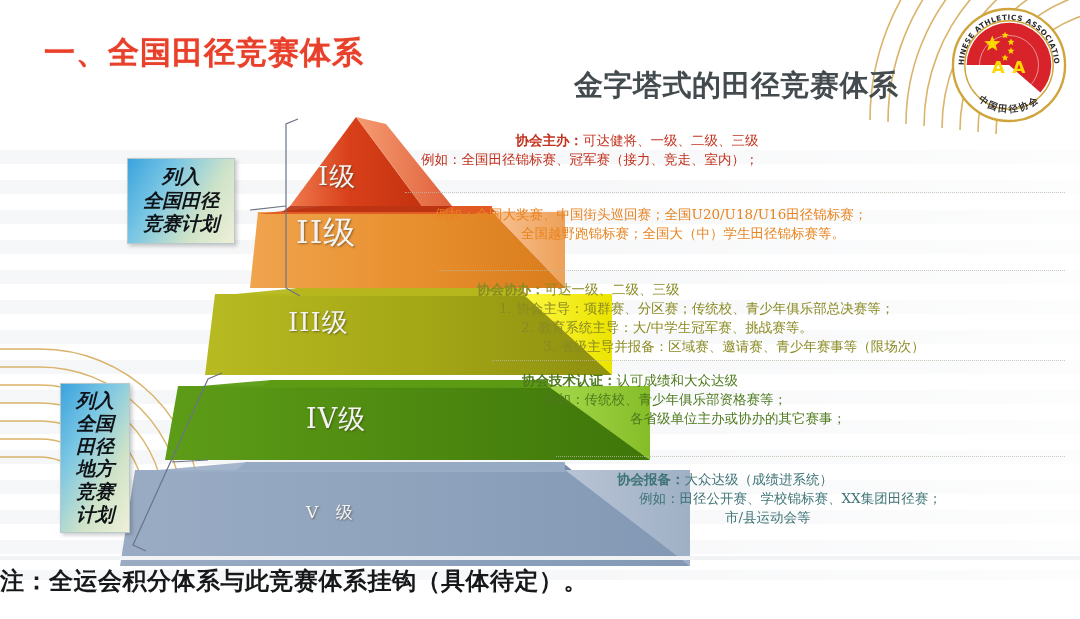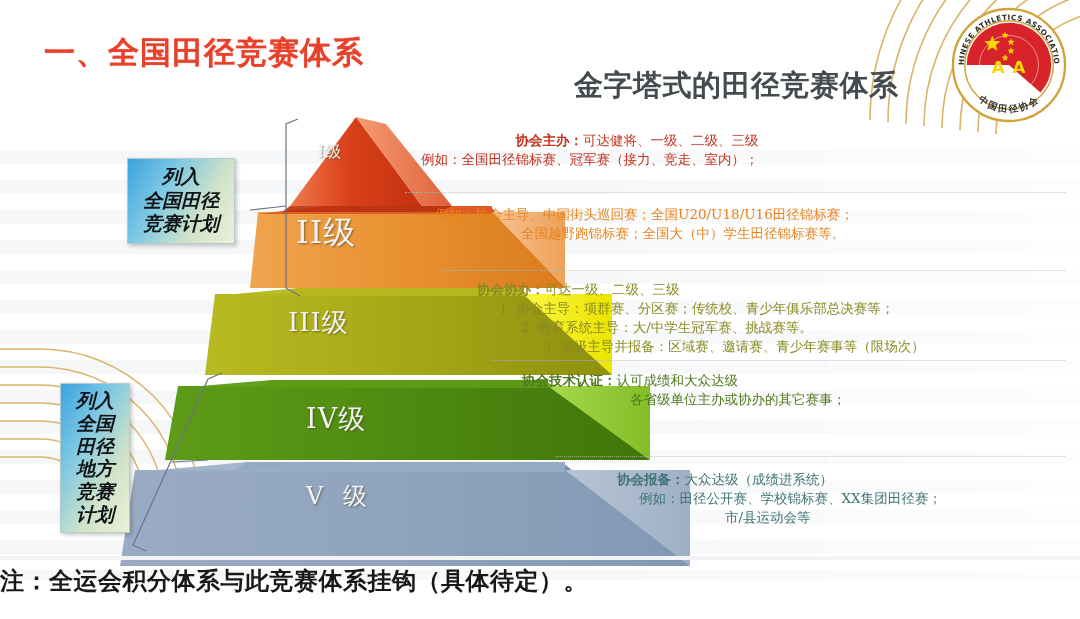--- a/index.html
+++ b/index.html
@@ -38,25 +38,25 @@
 
   
   .pyramid{position:absolute;left:0;top:0;width:1080px;height:619px;pointer-events:none;}
 
   
   .tier-label{position:absolute;
     font-family:"DejaVu Serif","Liberation Serif",serif;
     color:#f3f4f2;font-size:25px;letter-spacing:1px;
     text-shadow:1px 1px 2px rgba(60,50,30,.55);
     white-space:nowrap;}
-  .t1{left:318px;top:142px;font-size:16px;}
+  .t1{left:318px;top:159px;font-size:26px;}
   .t2{left:296px;top:211px;font-size:32px;}
   .t3{left:288px;top:305px;font-size:26px;}
   .t4{left:306px;top:401px;font-size:27px;}
-  .t5{left:306px;top:480px;font-size:24px;letter-spacing:6px;}
+  .t5{left:306px;top:501px;font-size:17px;letter-spacing:6px;}
 
   
   .desc{position:absolute;white-space:nowrap;line-height:1.42;
     font-family:"DejaVu Serif","Liberation Serif",serif;font-size:13.5px;}
   .desc b{font-family:"DejaVu Sans","Liberation Sans",sans-serif;font-weight:bold;font-size:13.5px;}
   .desc .ln{display:block;}
   .d1{left:399px;top:131px;color:#c2311d;text-align:right;}
   .d2{left:413px;top:205px;color:#e8831f;}
   .d3{left:477px;top:280px;color:#8a8a22;}
   .d4{left:522px;top:371px;color:#4e7a1d;}
@@ -262,33 +262,34 @@
   <div class="sep s2"></div>
   <div class="sep s3"></div>
   <div class="sep s4"></div>
 
   <div class="desc d1">
     <span class="ln"><b>协会主办：</b><span>可达健将、一级、二级、三级</span></span>
     <span class="ln indent1"><span>例如：全国田径锦标赛、冠军赛（接力、竞走、室内）；</span></span>
   </div>
 
   <div class="desc d2">
-    <span class="ln indent1"><span>例如：协会主导、中国街头巡回赛；全国U20/U18/U16田径锦标赛；</span></span>
+    <span class="ln indent1"><span>例如：全国大奖赛、中国街头巡回赛；全国U20/U18/U16田径锦标赛；</span></span>
     <span class="ln indent3"><span>全国越野跑锦标赛；全国大（中）学生田径锦标赛等。</span></span>
   </div>
 
   <div class="desc d3">
     <span class="ln"><b>协会协办：</b><span>可达一级、二级、三级</span></span>
     <span class="ln indent1"><span>1. 协会主导：项群赛、分区赛；传统校、青少年俱乐部总决赛等；</span></span>
     <span class="ln indent4"><span>2. 教育系统主导：大/中学生冠军赛、挑战赛等。</span></span>
     <span class="ln indent2"><span>3. 省级主导并报备：区域赛、邀请赛、青少年赛事等（限场次）</span></span>
   </div>
 
   <div class="desc d4">
     <span class="ln"><b>协会技术认证：</b><span>认可成绩和大众达级</span></span>
+    <span class="ln indent1"><span>例如：传统校、青少年俱乐部资格赛等；</span></span>
     <span class="ln indent3"><span>各省级单位主办或协办的其它赛事；</span></span>
   </div>
 
   <div class="desc d5">
     <span class="ln"><b>协会报备：</b><span>大众达级（成绩进系统）</span></span>
     <span class="ln indent1"><span>例如：田径公开赛、学校锦标赛、XX集团田径赛；</span></span>
     <span class="ln indent3"><span>市/县运动会等</span></span>
   </div>
 
   <div class="badge badge1">

